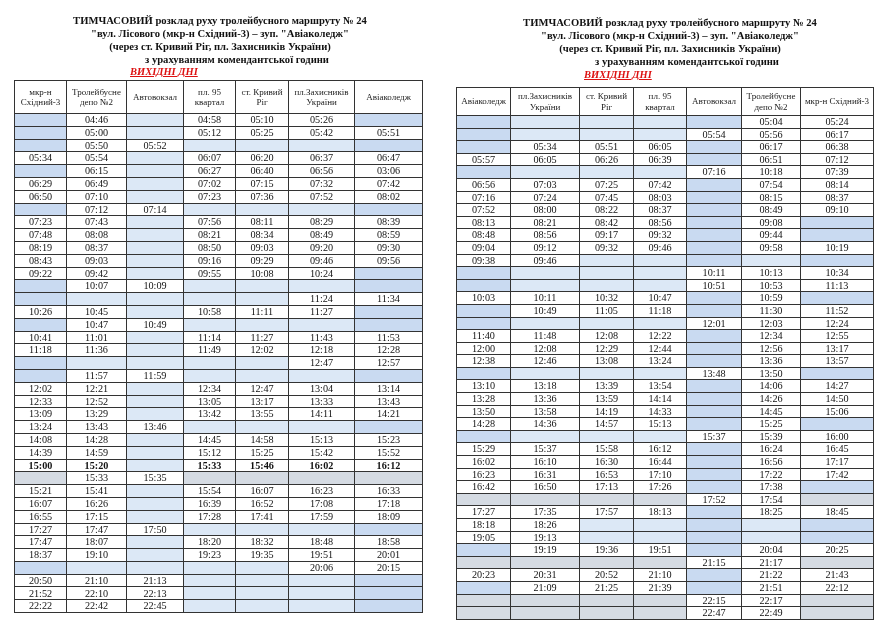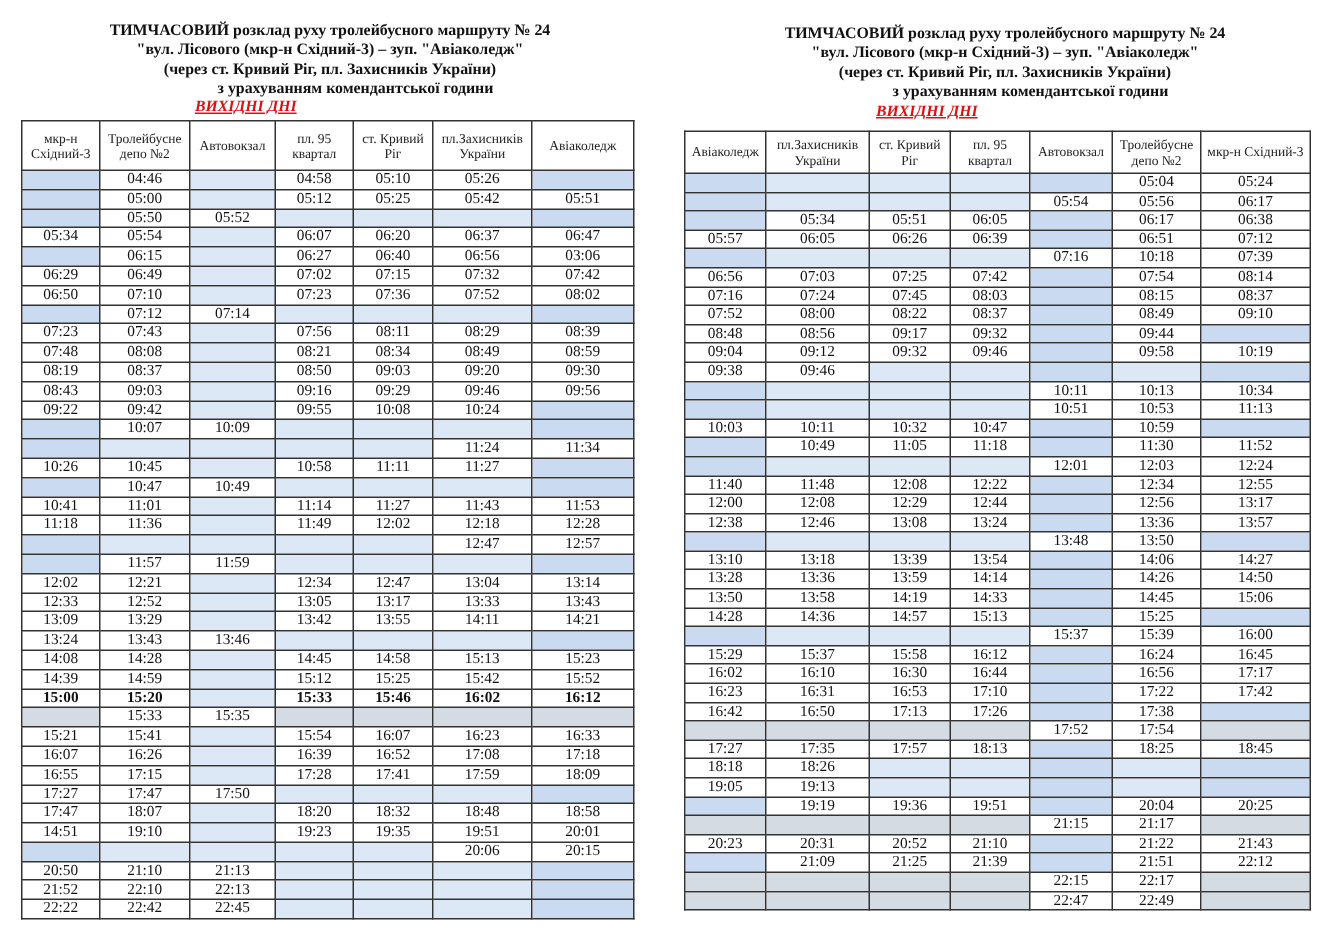--- a/index.html
+++ b/index.html
@@ -347,21 +347,21 @@
       <tr style="height: 12.8px;">
         <td>17:47</td>
         <td>18:07</td>
         <td class="e"></td>
         <td>18:20</td>
         <td>18:32</td>
         <td>18:48</td>
         <td>18:58</td>
       </tr>
       <tr style="height: 12.8px;">
-        <td>14:51</td>
+        <td>18:37</td>
         <td>19:10</td>
         <td class="e"></td>
         <td>19:23</td>
         <td>19:35</td>
         <td>19:51</td>
         <td>20:01</td>
       </tr>
       <tr style="height: 12.8px;">
         <td class="e2"></td>
         <td class="e"></td>
@@ -496,20 +496,29 @@
       <tr style="height: 12.45px;">
         <td>07:52</td>
         <td>08:00</td>
         <td>08:22</td>
         <td>08:37</td>
         <td class="e2"></td>
         <td>08:49</td>
         <td>09:10</td>
       </tr>
       <tr style="height: 12.45px;">
+        <td>08:13</td>
+        <td>08:21</td>
+        <td>08:42</td>
+        <td>08:56</td>
+        <td class="e2"></td>
+        <td>09:08</td>
+        <td class="e2"></td>
+      </tr>
+      <tr style="height: 12.45px;">
         <td>08:48</td>
         <td>08:56</td>
         <td>09:17</td>
         <td>09:32</td>
         <td class="e2"></td>
         <td>09:44</td>
         <td class="e2"></td>
       </tr>
       <tr style="height: 12.45px;">
         <td>09:04</td>

